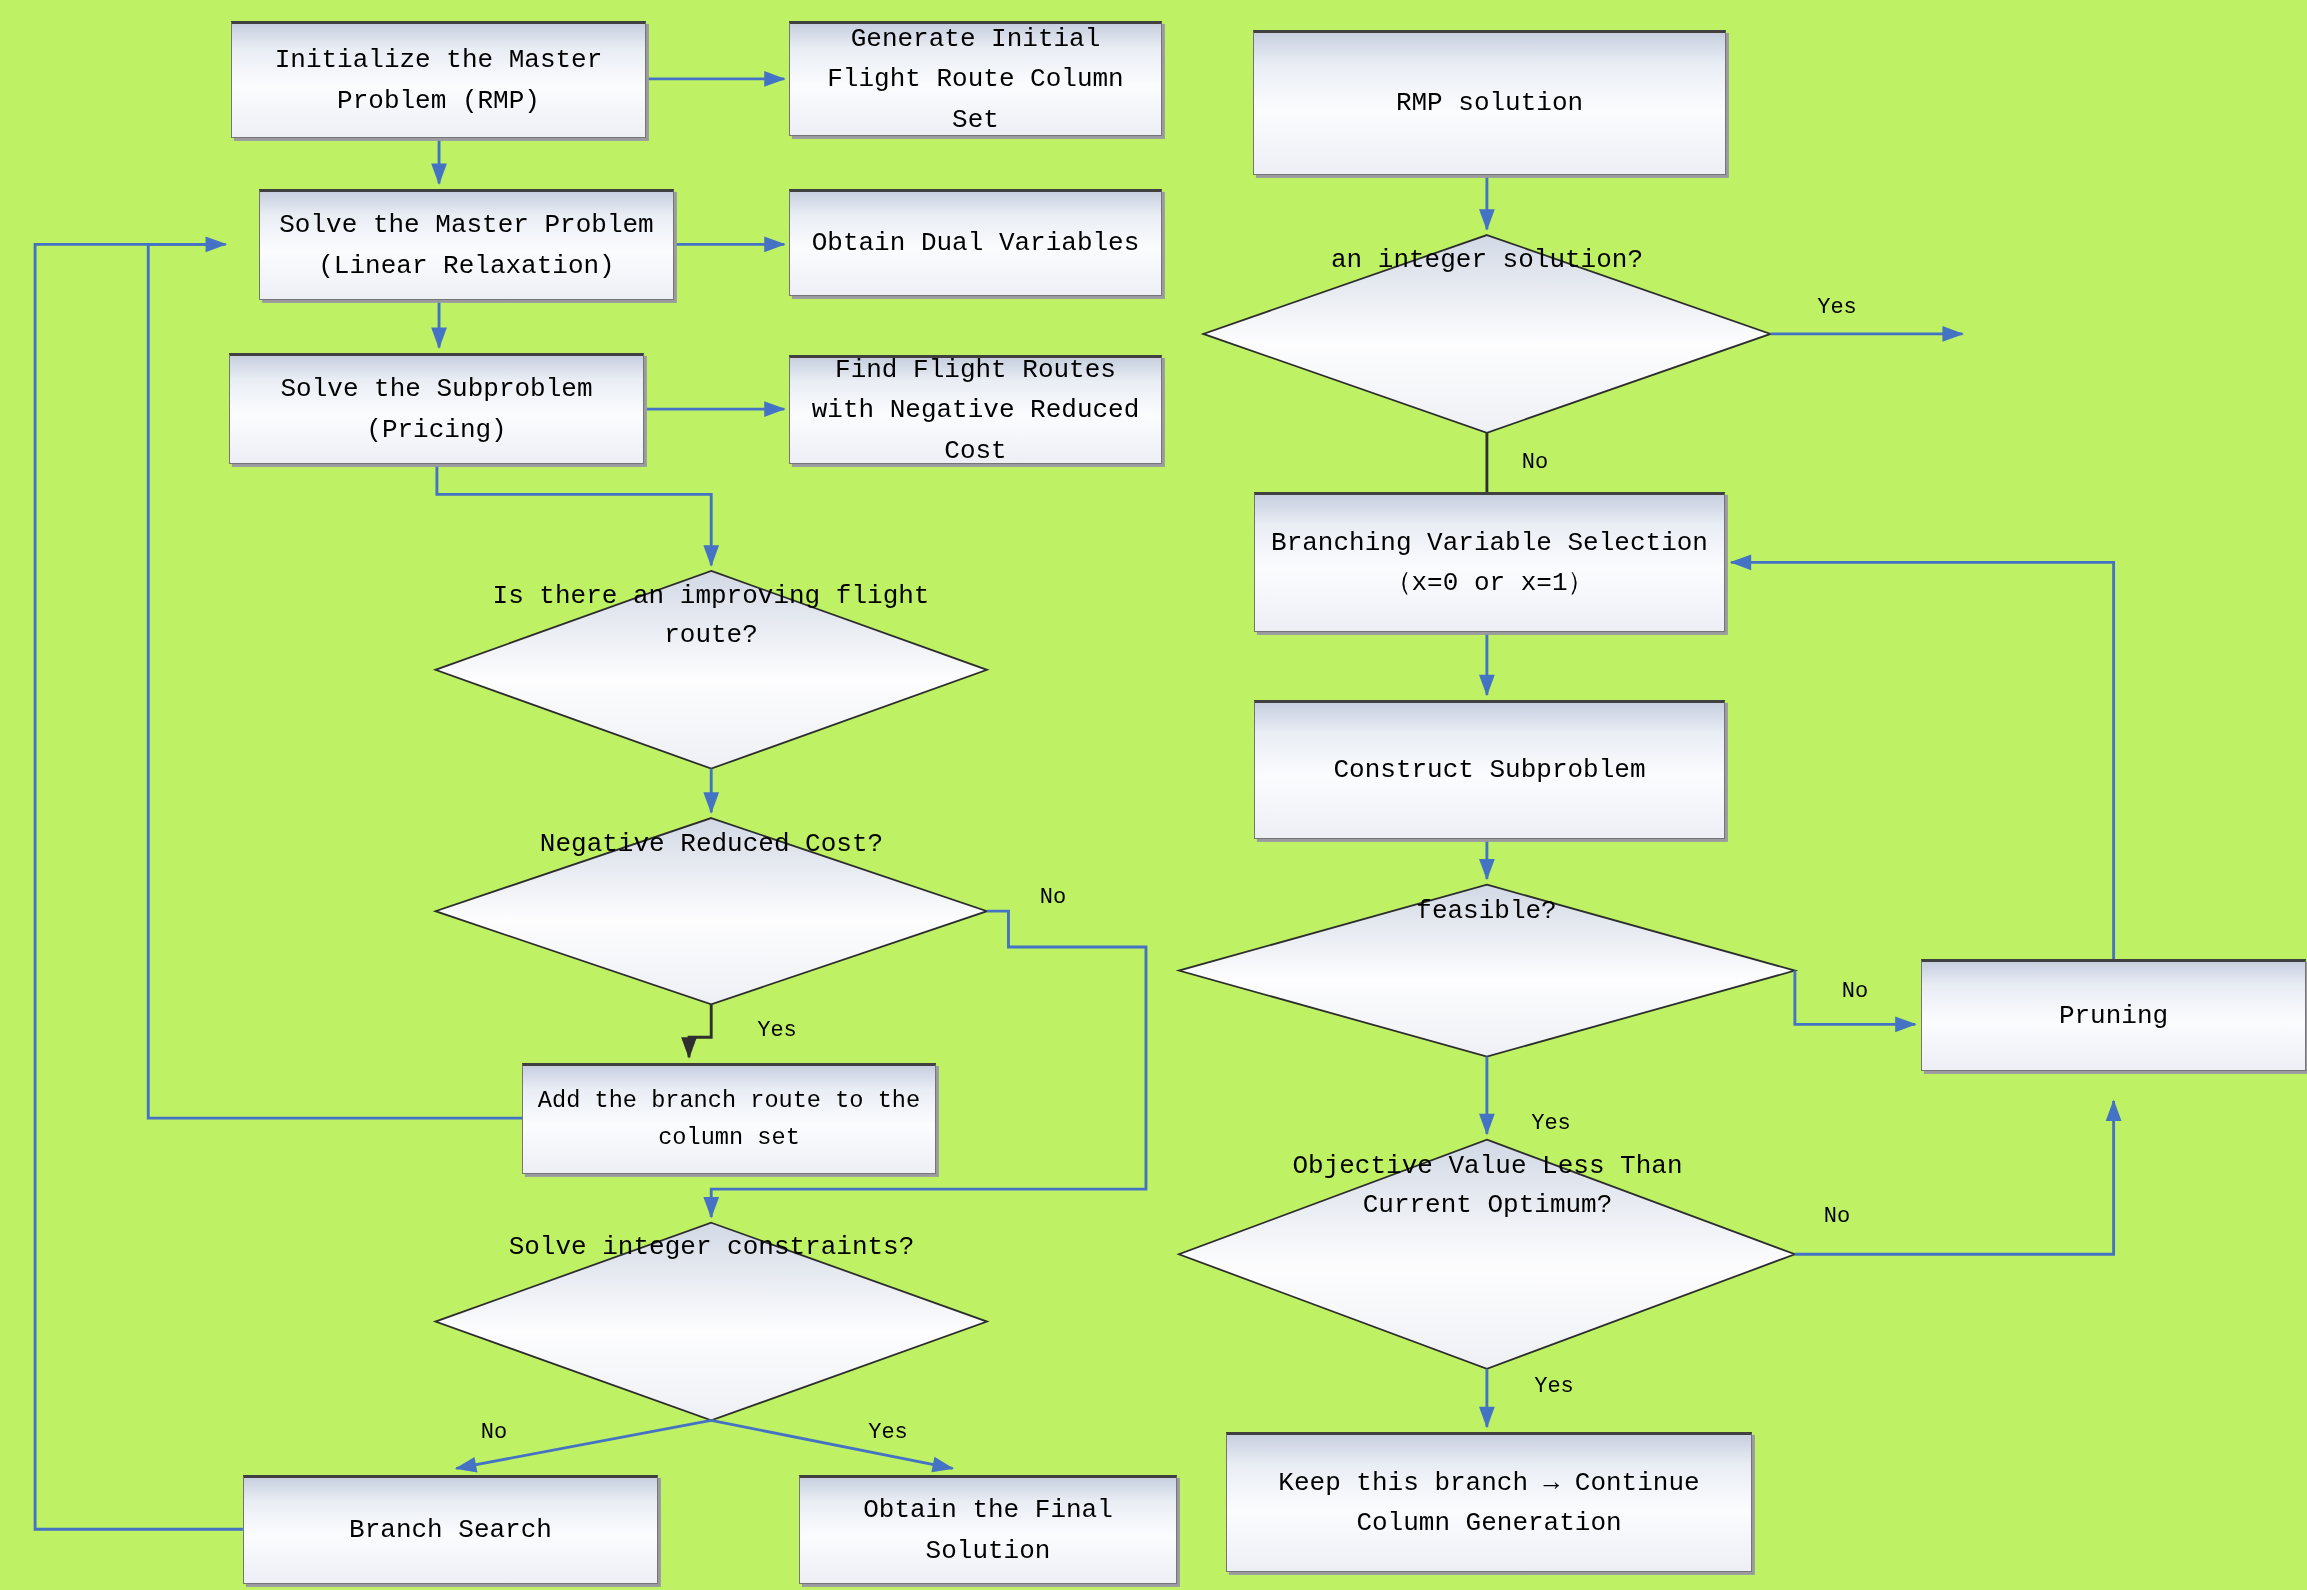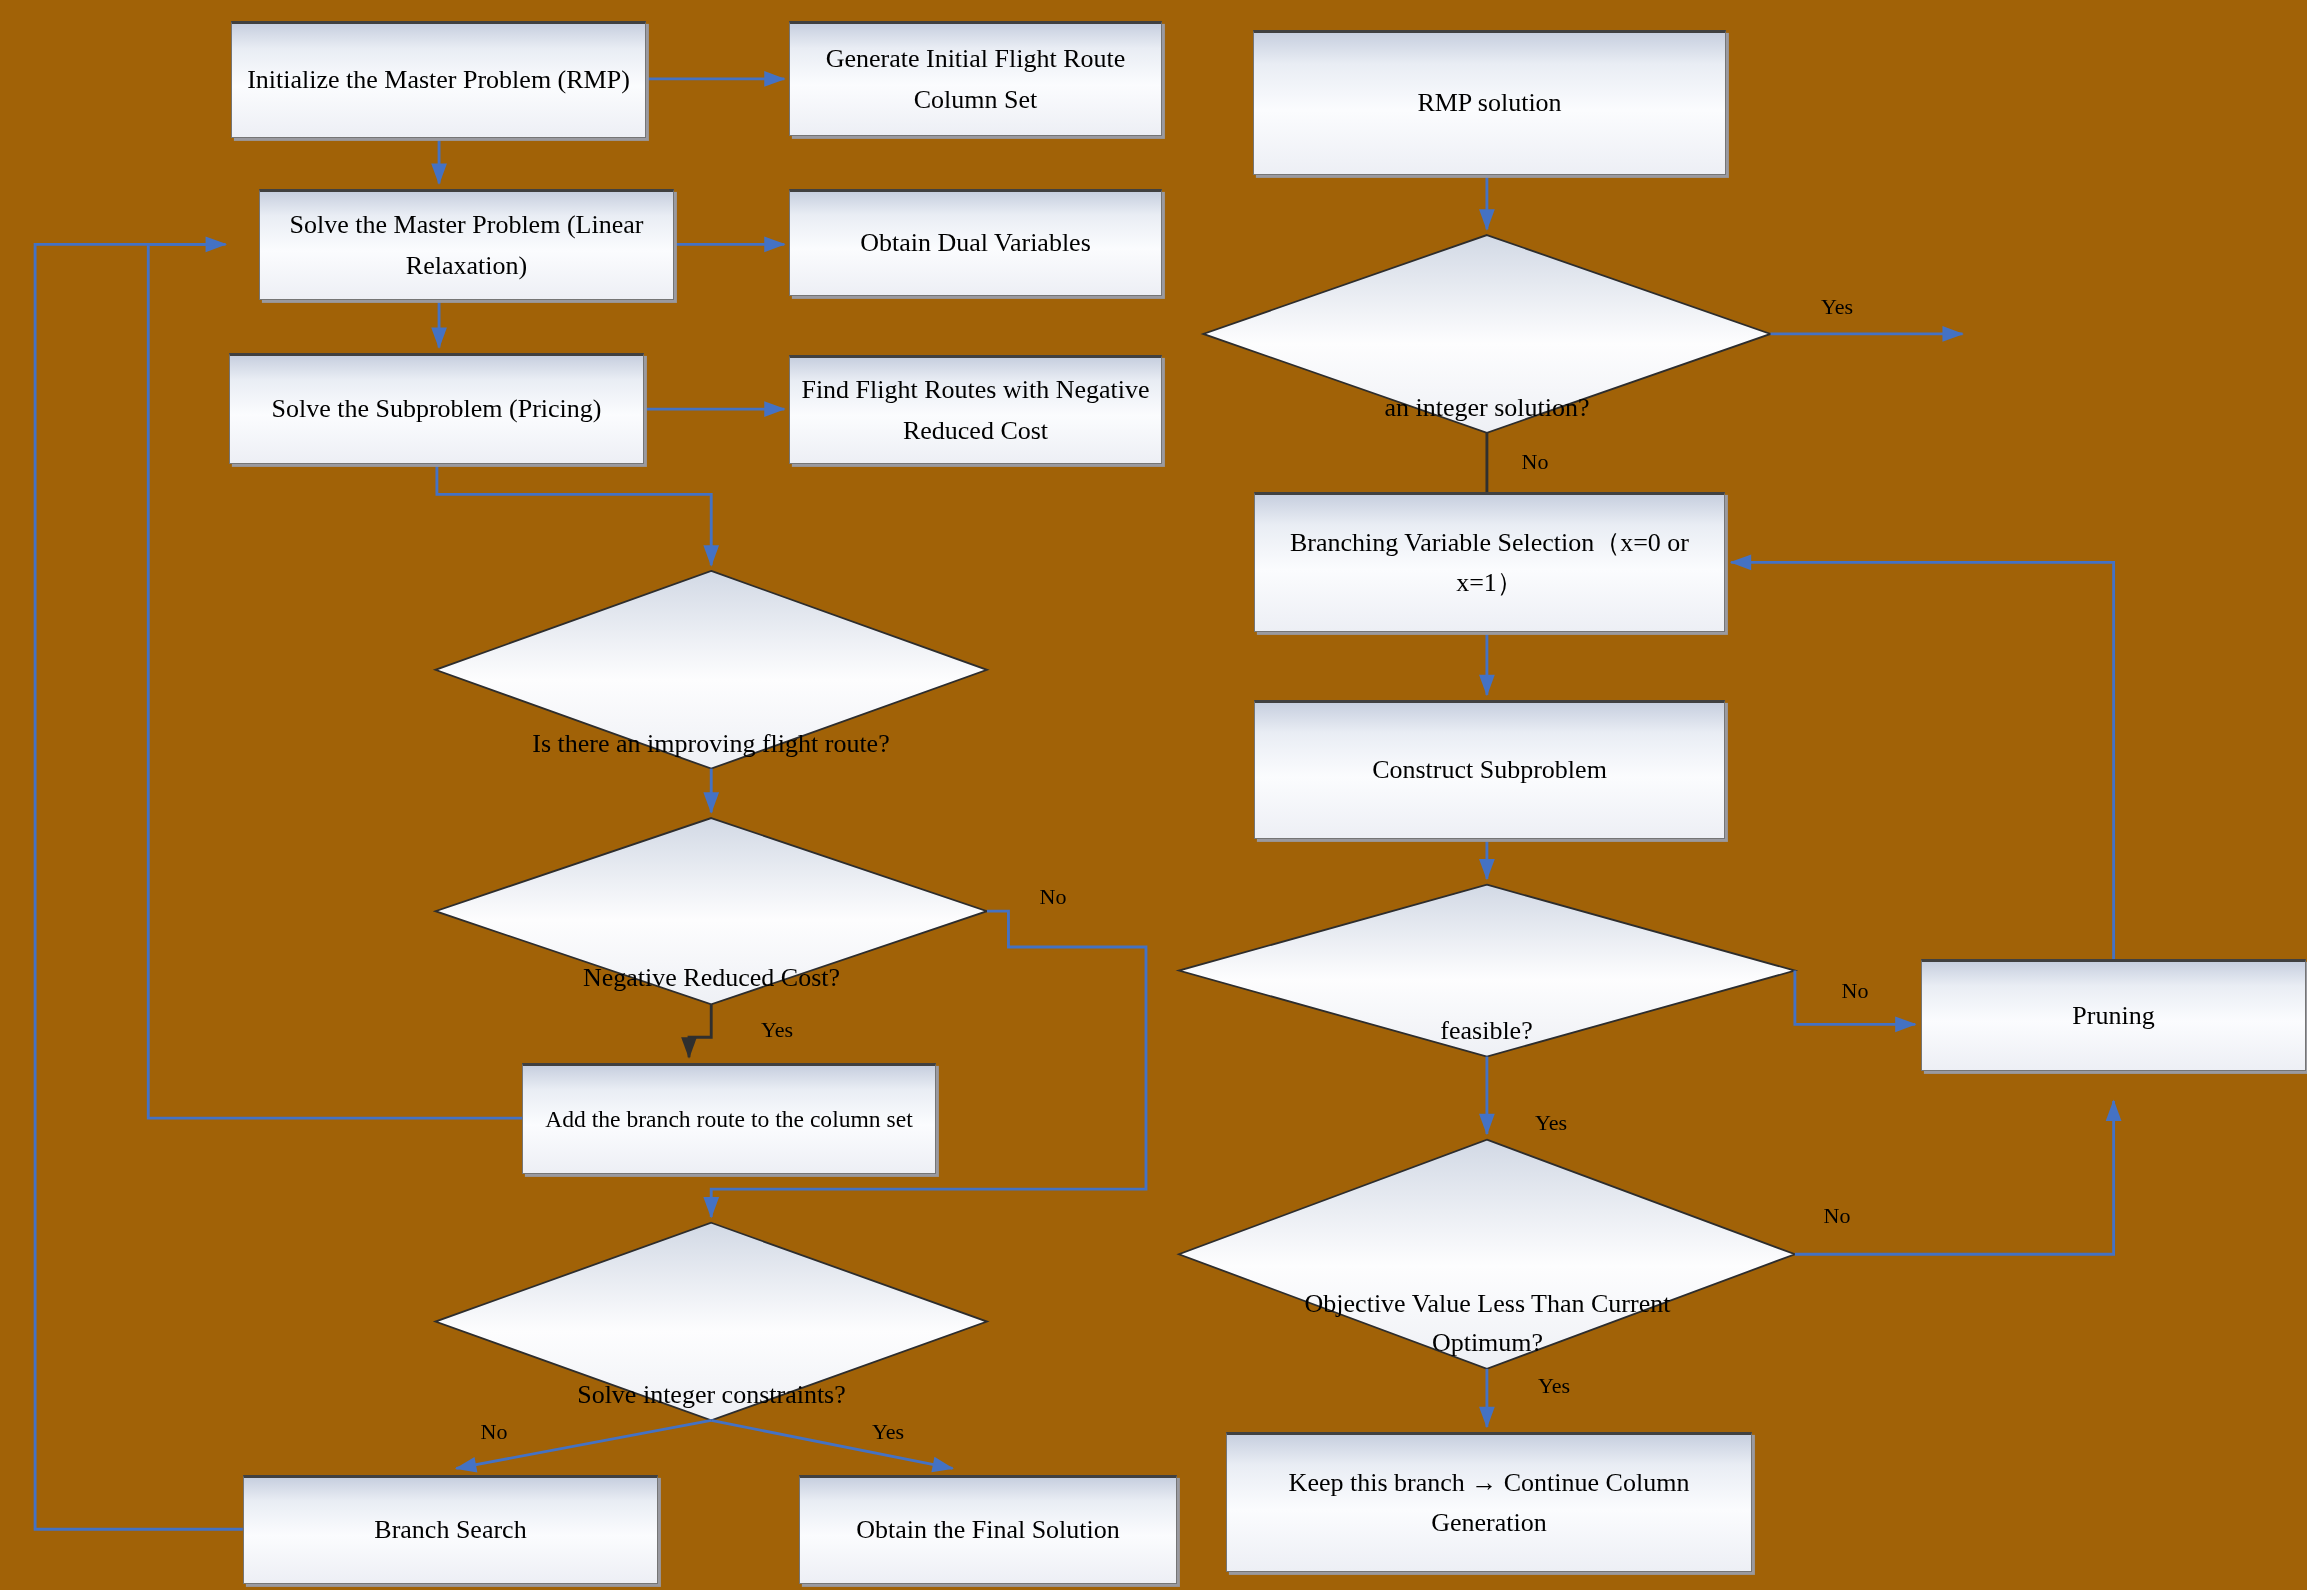--- a/index.html
+++ b/index.html
@@ -1,40 +1,40 @@
 <!DOCTYPE html>
 <html style="--connector-blue: #4472c4; --connector-dark: #2f2f2f; --node-border: #757575; --node-fill-top: #c7cfdf; --node-fill-bottom: #fbfcfe; --text: #000000;font-size:11.5px"><head>
 <meta charset="utf-8">
 <style>
   html,body{margin:0;padding:0;background:#ffffff;}
   #canvas{
     position:relative;
     width:2307px;height:1591px;
-    background:#a16207;
-    font-family:Liberation Serif, serif;
+    background:#bef264;
+    font-family:Liberation Mono, monospace;
     color:#000;
     overflow:hidden;
   }
   #wires{position:absolute;left:0;top:0;width:2307px;height:1591px;}
   .box{
     position:absolute;
     display:flex;align-items:center;justify-content:center;
     text-align:center;
     font-size:26px;line-height:1.55;
     background:linear-gradient(180deg,#c7cfdf 0%,#e9edf4 22%,#fbfcfe 55%,#edeff5 100%);
     border:1.4px solid #757575;
     border-top:3.6px solid #404040;
     box-shadow:2.9px 2.9px 0 #9a9aa0;
     box-sizing:border-box;
     padding:4.3px 8.6px;
   }
   .box.small-text{font-size:23.6px;}
   .dlabel{
     position:absolute;
-    display:flex;align-items:flex-end;justify-content:center;
+    display:flex;align-items:flex-start;justify-content:center;
     text-align:center;
     font-size:26px;line-height:1.5;
     pointer-events:none;
   }
   .elabel{
     position:absolute;
     transform:translate(-50%,-50%);
     font-size:22px;
     white-space:nowrap;
   }

